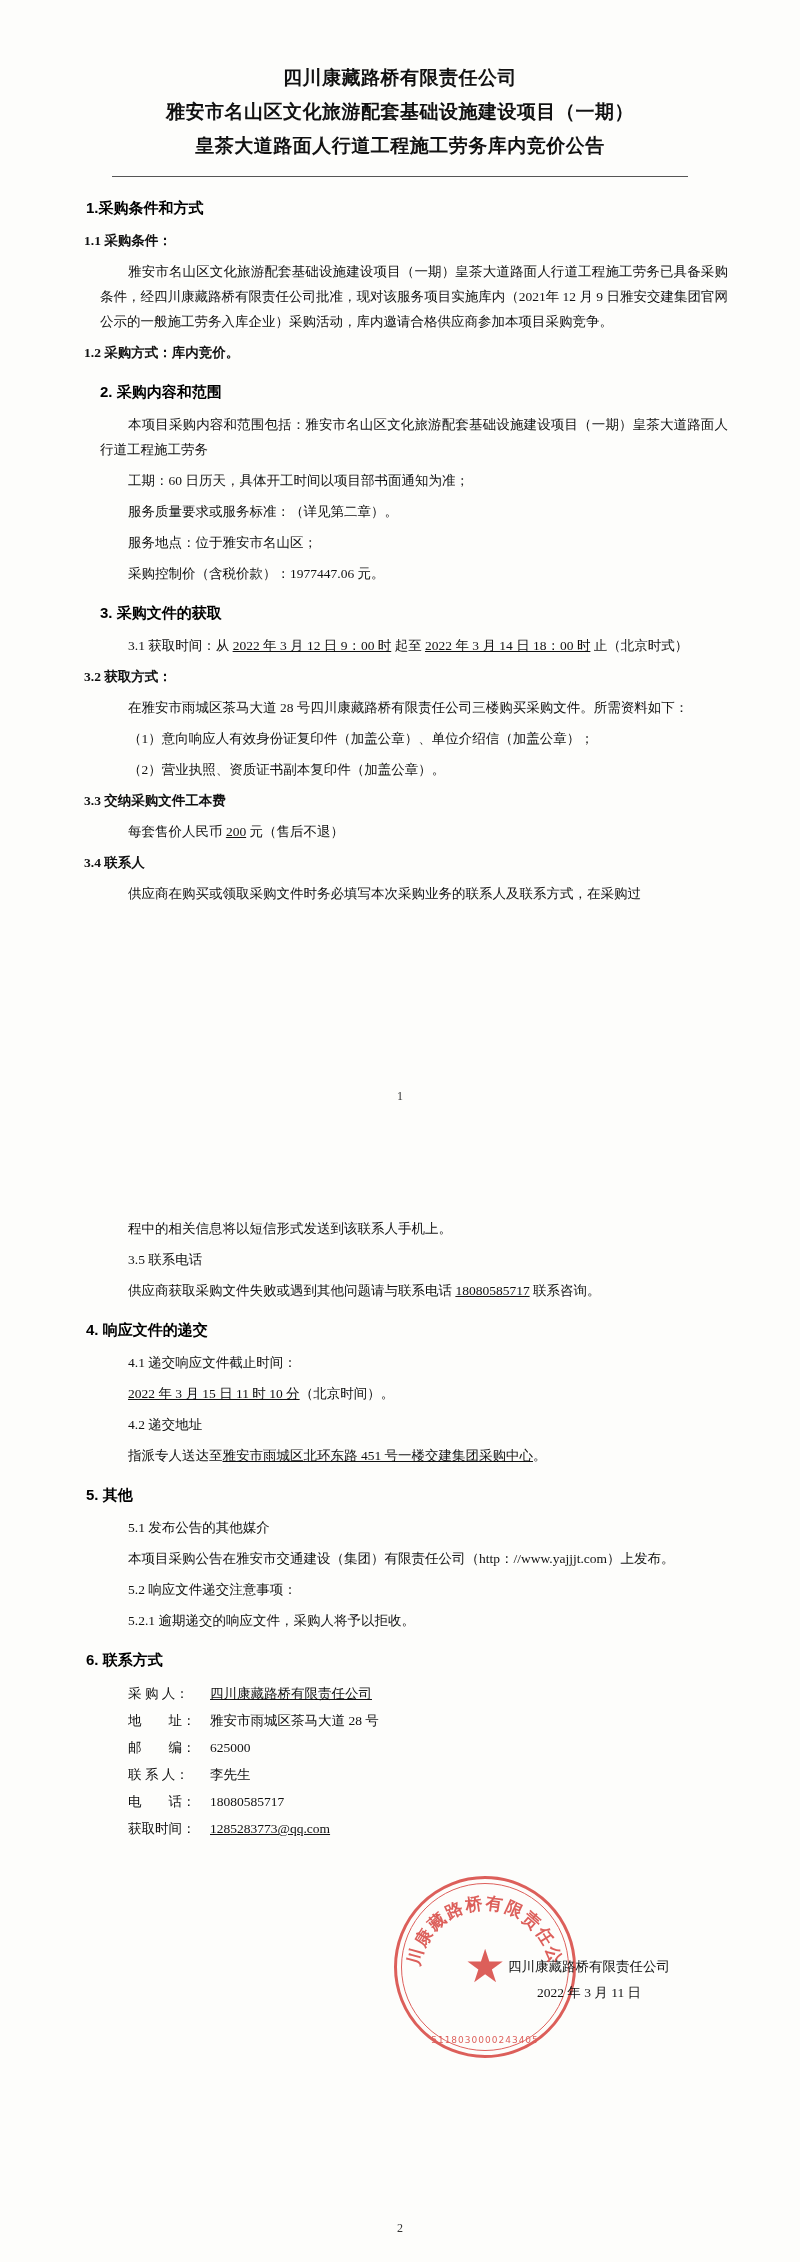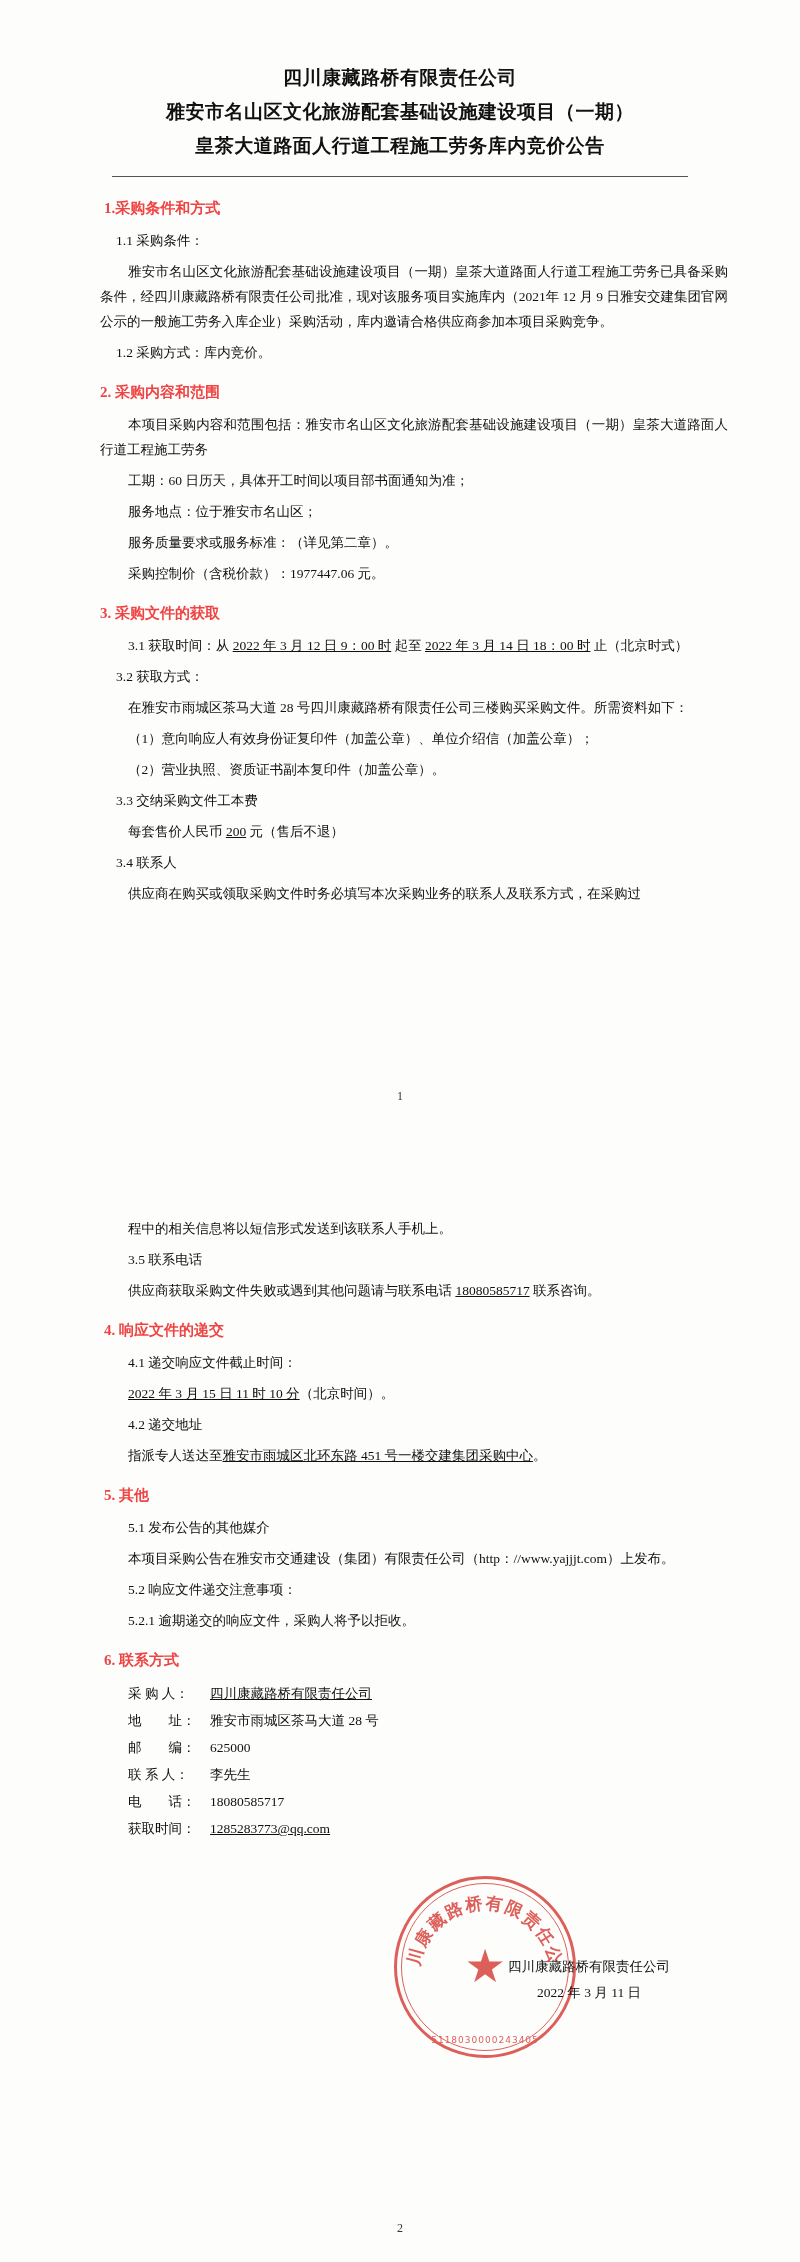--- a/index.html
+++ b/index.html
@@ -33,37 +33,37 @@
   }
   .title-line { display: block; }
 
   .rule {
     border: none;
     border-top: 1px solid #555;
     margin: 14px 40px 22px 40px;
   }
 
   h2.sec {
-    font-family: Liberation Serif, serif;
+    font-family: Liberation Sans, sans-serif;
     font-weight: bold;
     font-size: 15px;
-    margin: 18px 0 10px 32px;
-    color: #ef4444;
+    margin: 18px 0 10px 14px;
+    color: #000000;
   }
   h2.sec.indent { margin-left: 28px; }
 
   p.body {
     font-size: 13.5px;
     line-height: 25px;
     margin: 6px 0 6px 0;
     text-align: justify;
     text-justify: inter-ideograph;
     color: #111;
   }
-  p.ind1 { text-indent: 0; margin-left: 44px; }
+  p.ind1 { text-indent: 0; margin-left: 12px; font-weight: bold; }
   p.ind2 { margin-left: 28px; text-indent: 28px; }
   p.ind3 { margin-left: 56px; }
 
   .u { text-decoration: underline; }
   .nowrapu { text-decoration: underline; white-space: nowrap; }
 
   .pagenum {
     position: absolute;
     bottom: 26px;
     left: 0;
@@ -159,22 +159,22 @@
   <hr class="rule">
 
   <h2 class="sec">1.采购条件和方式</h2>
   <p class="body ind1">1.1 采购条件：</p>
   <p class="body ind2">雅安市名山区文化旅游配套基础设施建设项目（一期）皇茶大道路面人行道工程施工劳务已具备采购条件，经四川康藏路桥有限责任公司批准，现对该服务项目实施库内（2021年 12 月 9 日雅安交建集团官网公示的一般施工劳务入库企业）采购活动，库内邀请合格供应商参加本项目采购竞争。</p>
   <p class="body ind1">1.2 采购方式：库内竞价。</p>
 
   <h2 class="sec indent">2. 采购内容和范围</h2>
   <p class="body ind2">本项目采购内容和范围包括：雅安市名山区文化旅游配套基础设施建设项目（一期）皇茶大道路面人行道工程施工劳务</p>
   <p class="body ind3">工期：60 日历天，具体开工时间以项目部书面通知为准；</p>
+  <p class="body ind3">服务质量要求或服务标准：（详见第二章）。</p>
   <p class="body ind3">服务地点：位于雅安市名山区；</p>
-  <p class="body ind3">服务质量要求或服务标准：（详见第二章）。</p>
   <p class="body ind3">采购控制价（含税价款）：1977447.06 元。</p>
 
   <h2 class="sec indent">3. 采购文件的获取</h2>
   <p class="body ind3">
     <span>3.1 获取时间：从</span>
     <span class="nowrapu">2022 年 3 月 12 日 9：00 时</span>
     <span>起至</span>
     <span class="nowrapu">2022 年 3 月 14 日 18：00 时</span>
     <span>止（北京时式）</span>
   </p>

